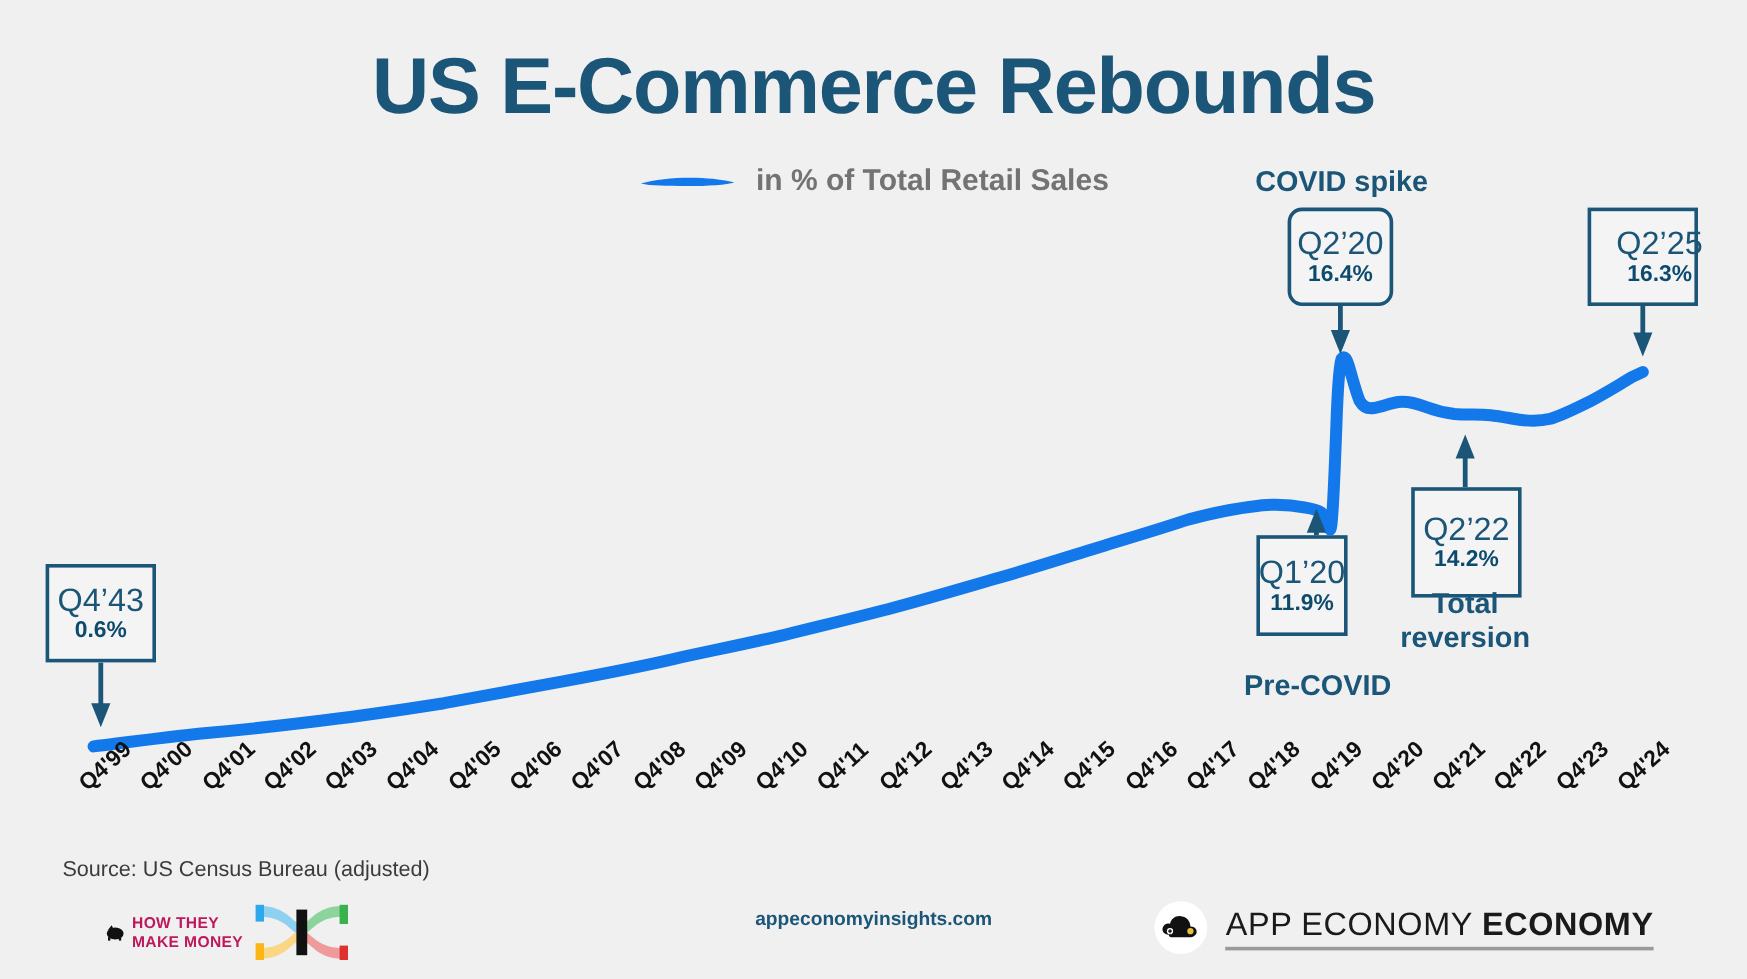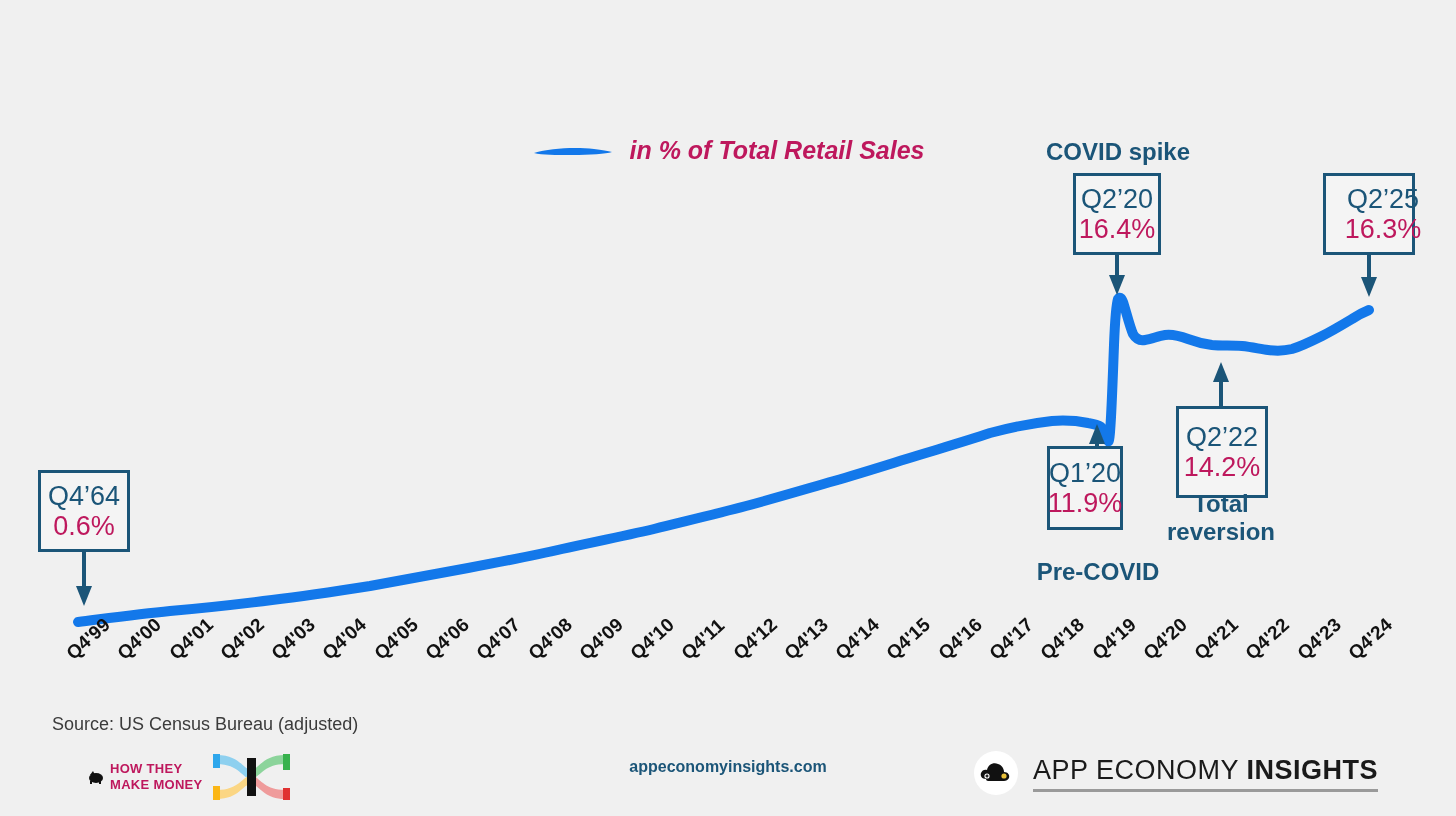--- a/index.html
+++ b/index.html
@@ -42,22 +42,21 @@
     gap: 16px;
   }
   .legend-mark {
     width: 82px;
     height: 14px;
     display: block;
   }
   .legend-label {
     font-size: 25px;
     font-weight: bold;
-    color: #be185d;
-    font-style: italic;
+    color: #737373;
   }
 
   
   #plot {
     position: absolute;
     left: 0;
     top: 0;
     width: 1456px;
     height: 816px;
     pointer-events: none;
@@ -74,38 +73,38 @@
     align-items: center;
     justify-content: center;
     line-height: 1.12;
   }
   .callout .q {
     font-size: 27px;
     color: #1b5578;
     font-weight: normal;
   }
   .callout .v {
-    font-size: 27px;
-    color: #be185d;
-    font-weight: normal;
+    font-size: 19px;
+    color: #0c4a6e;
+    font-weight: bold;
   }
   .caption {
     position: absolute;
     font-size: 24px;
     font-weight: bold;
     color: #1b5578;
     text-align: center;
     line-height: 1.15;
     white-space: pre-line;
   }
 
   
   #box-q499  { left: 38px;   top: 470px; width: 92px;  height: 82px; }
   #box-q120  { left: 1047px; top: 446px; width: 76px; height: 84px; }
-  #box-q220  { left: 1073px; top: 173px; width: 88px;  height: 82px; }
+  #box-q220  { left: 1073px; top: 173px; width: 88px;  height: 82px; border-radius: 12px; }
   #box-q222  { left: 1176px; top: 406px; width: 92px;  height: 92px; }
   #box-q225  { left: 1323px; top: 173px; width: 92px;  height: 82px; padding-left: 28px; }
 
   #cap-covid { left: 1020px; top: 138px; width: 196px; }
   #cap-pre   { left: 1000px; top: 558px; width: 196px; }
   #cap-mean  { left: 1128px; top: 490px; width: 186px; }
 
   
   #xaxis {
     position: absolute;
@@ -171,20 +170,21 @@
     padding-bottom: 3px;
   }
   #aei .name b { font-weight: bold; }
   #aei .name span { font-weight: normal; }
 </style>
 </head>
 <body>
 
 <div id="root">
 
+  <div class="title">US E-Commerce Rebounds</div>
 
   <div class="legend">
     <svg class="legend-mark" viewBox="0 0 82 14">
       <path d="M2,9 C18,4 44,3 62,5 C70,6 76,7 80,8 C74,10 58,11 40,11 C24,11 10,11 2,9 Z" fill="#1378ea"></path>
     </svg>
     <div class="legend-label">in % of Total Retail Sales</div>
   </div>
 
   <svg id="plot" viewBox="0 0 1456 816">
 
@@ -238,21 +238,21 @@
       <polygon points="1221,362 1213,382 1229,382" fill="#1b5578"></polygon>
     </g>
 
     <g>
       <line x1="1369" y1="255" x2="1369" y2="280" stroke="#1b5578" stroke-width="4"></line>
       <polygon points="1369,297 1361,277 1377,277" fill="#1b5578"></polygon>
     </g>
   </svg>
 
   <div class="callout" id="box-q499">
-    <div class="q">Q4’64</div>
+    <div class="q">Q4’43</div>
     <div class="v">0.6%</div>
   </div>
 
   <div class="callout" id="box-q120">
     <div class="q">Q1’20</div>
     <div class="v">11.9%</div>
   </div>
 
   <div class="callout" id="box-q220">
     <div class="q">Q2’20</div>
@@ -334,17 +334,17 @@
   <div id="aei">
     <svg width="46" height="46" viewBox="0 0 46 46">
       <circle cx="23" cy="23" r="22" fill="#ffffff"></circle>
       <path d="M13,29 C9,29 7,26 8,23 C9,20 12,19 14,20 C15,15 20,12 25,14 C29,15 31,19 31,22 C35,22 37,25 36,28 C35,30 33,31 31,31 L15,31 C14,31 13,30 13,29 Z" fill="#111"></path>
       <circle cx="14" cy="26" r="2.6" fill="#fff"></circle>
       <circle cx="31" cy="26" r="2.6" fill="#e8c03a"></circle>
       <rect x="12.6" y="25.2" width="2.8" height="1.6" fill="#111"></rect>
       <rect x="13.6" y="24.2" width="0.9" height="3.6" fill="#111"></rect>
     </svg>
     <div class="name">
-      <span>APP ECONOMY </span><b>INSIGHTS</b>
+      <span>APP ECONOMY </span><b>ECONOMY</b>
     </div>
   </div>
 
 </div>
 
 </body></html>

